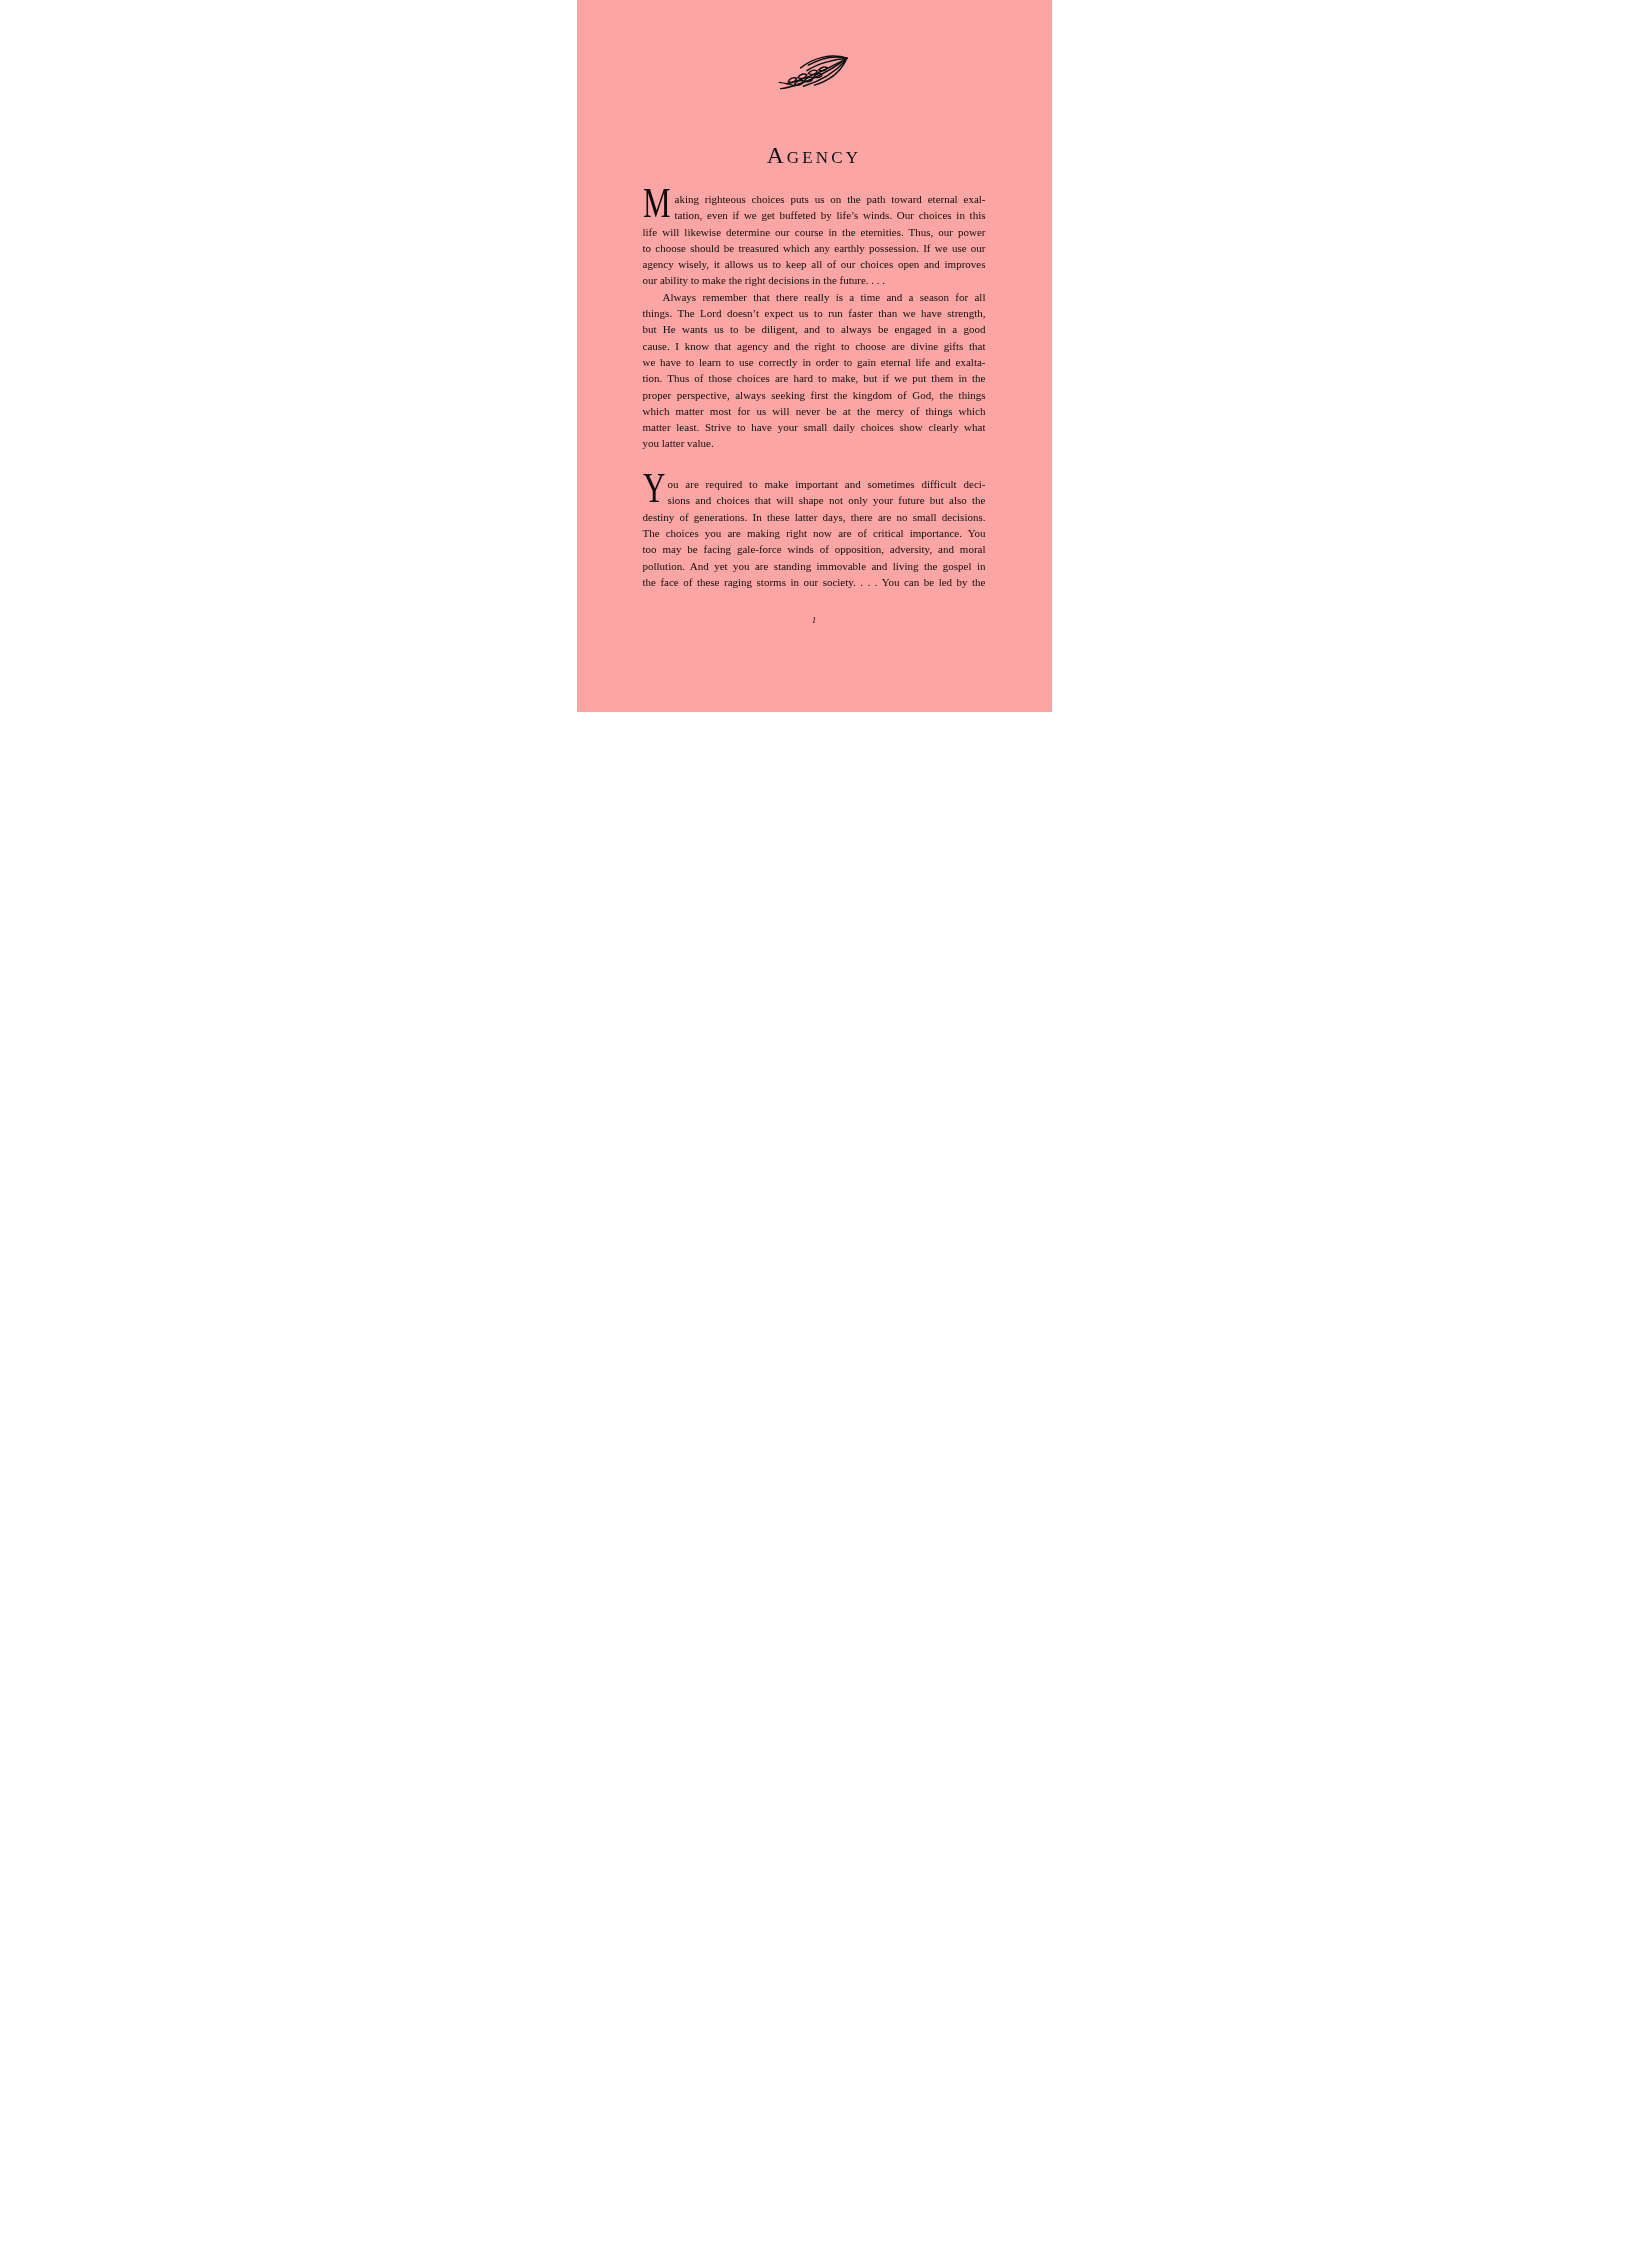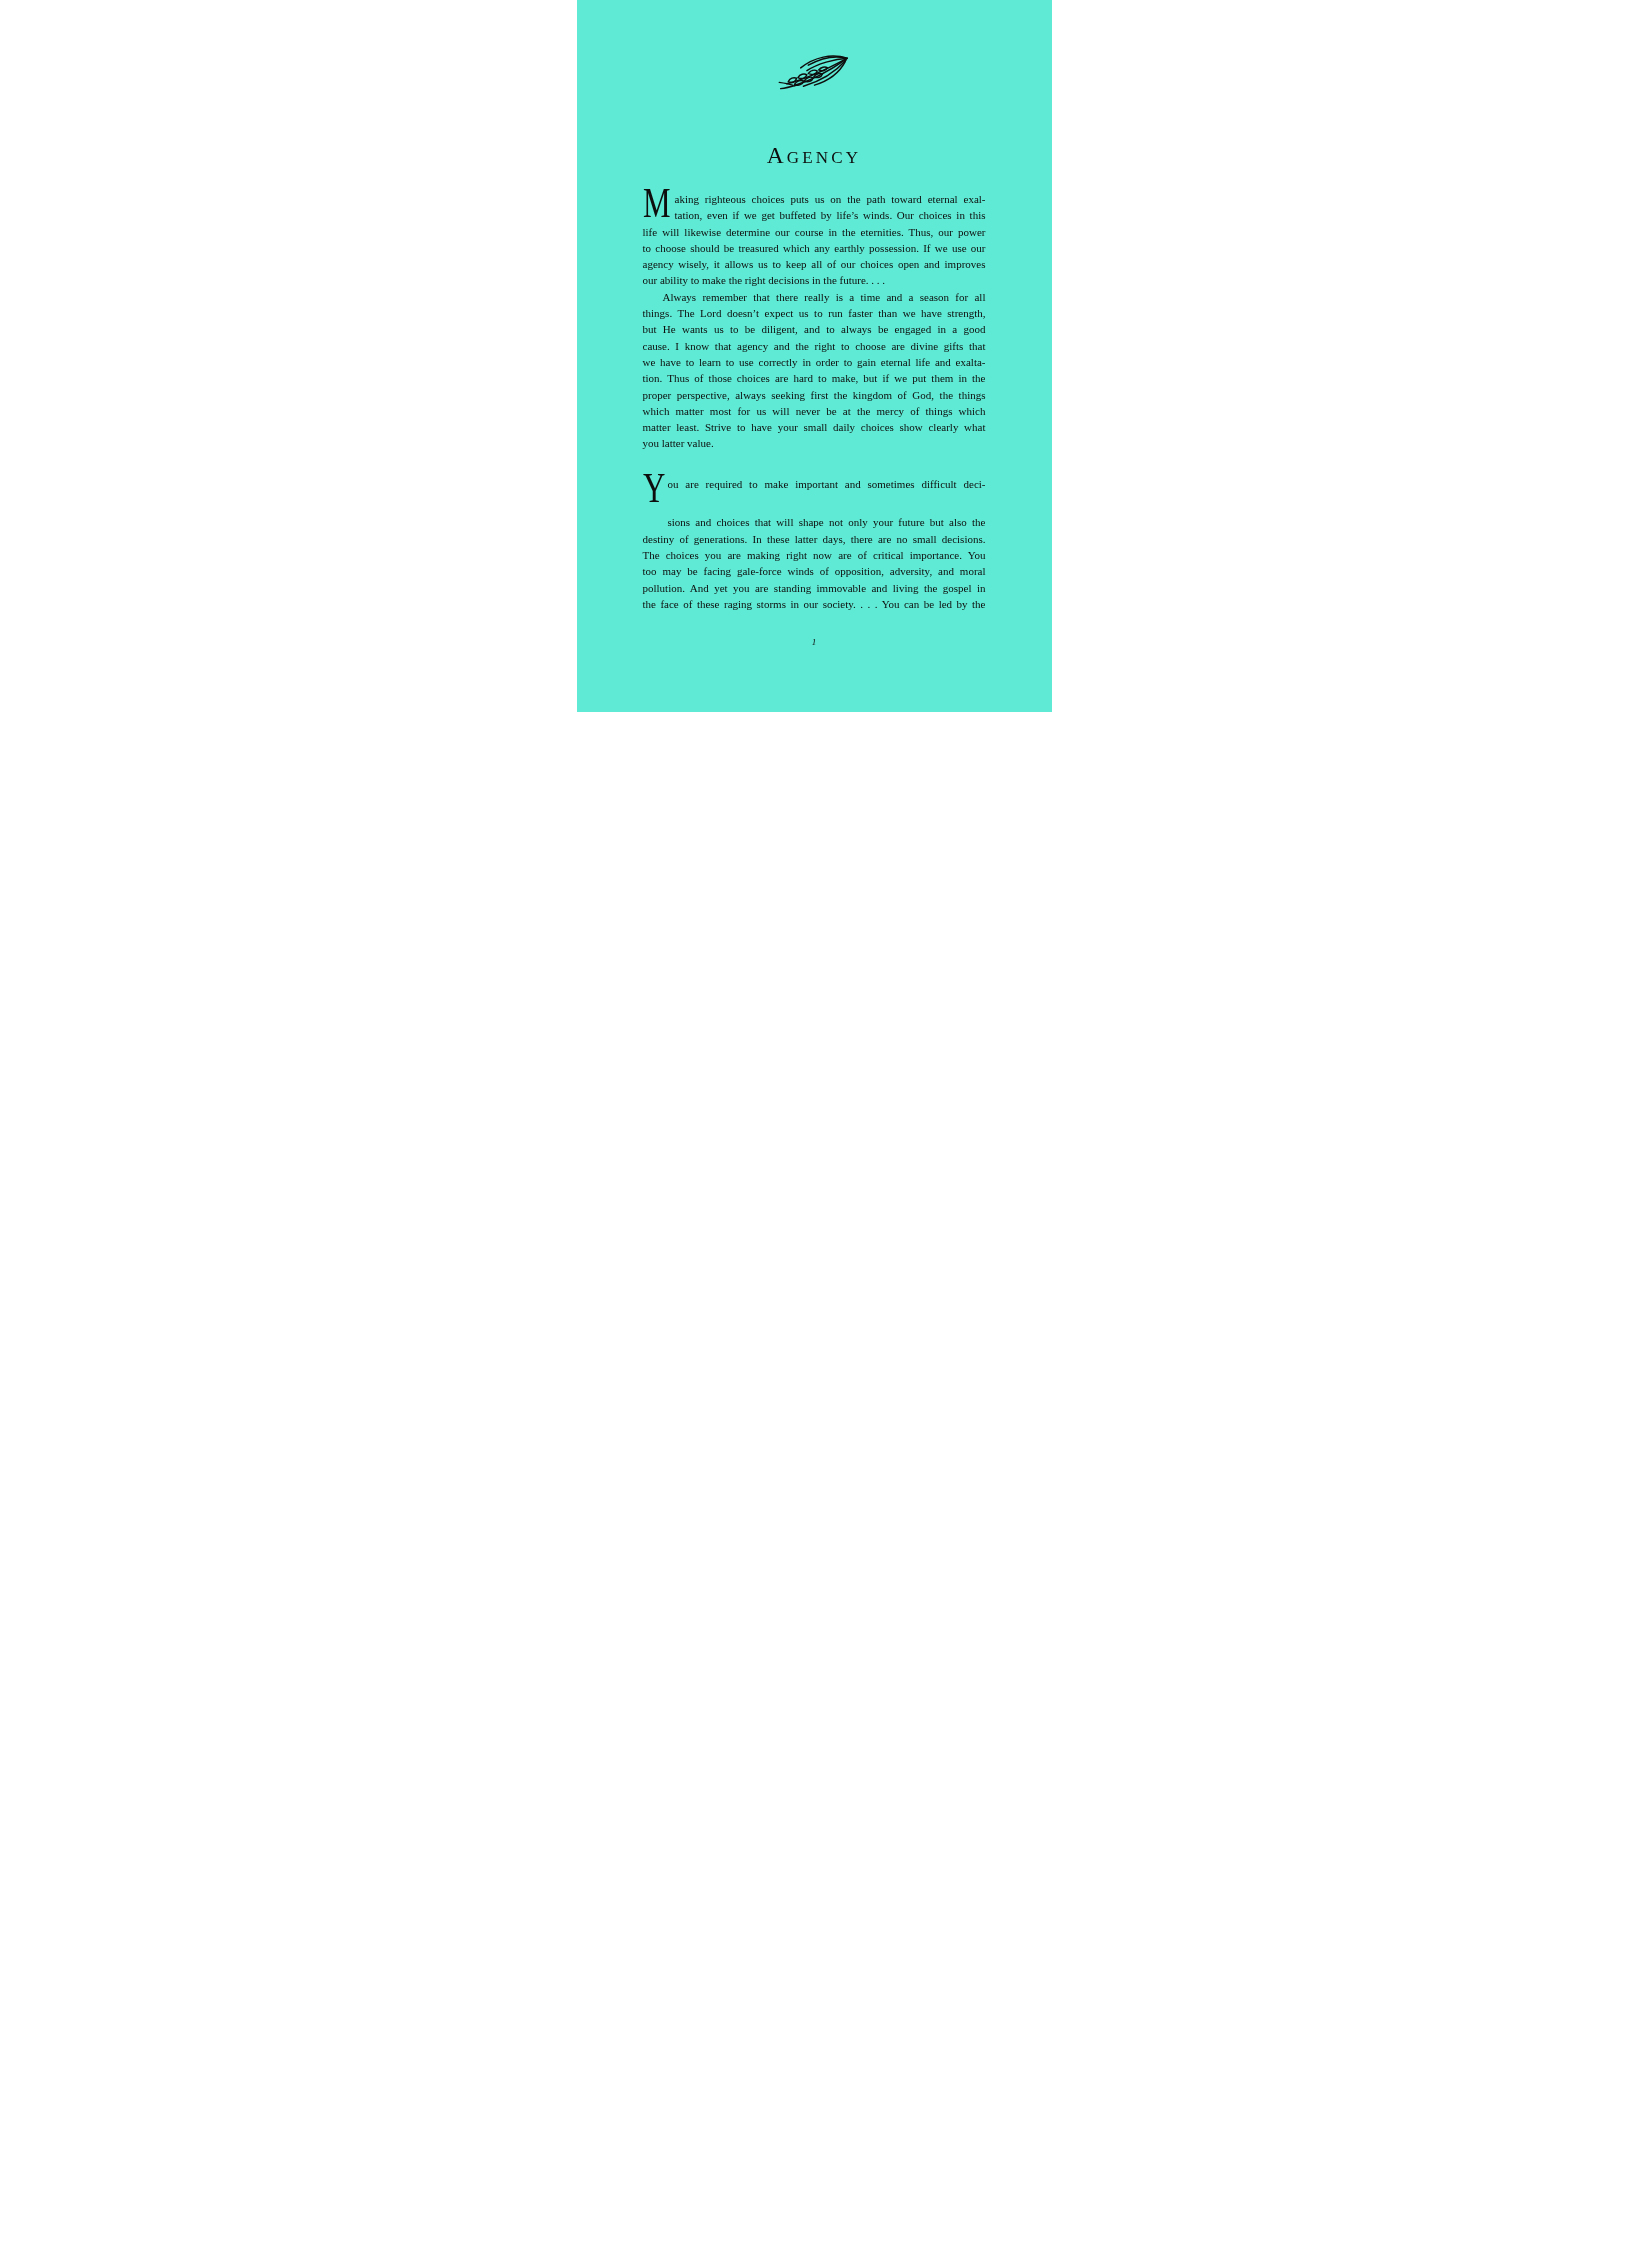--- a/index.html
+++ b/index.html
@@ -2,21 +2,21 @@
 <html style="font-size:7.2px"><head>
 <meta charset="utf-8">
 <style>
   html,body{margin:0;padding:0;background:#ffffff;}
   .page{
     position:relative;
     width:475px;height:712px;
     box-sizing:border-box;
     padding:0 66px;
     margin:0 auto;
-    background:#5eead4;
+    background:#fca5a5;
     color:#0e0e0e;
     font-family:"Liberation Serif","DejaVu Serif",serif;
     overflow:hidden;
   }
   .ornament{width:77px;height:38px;margin:52px auto 0;}
   .ornament svg{width:100%;height:100%;display:block;}
   .title{
     margin:53px 0 0 0;
     text-align:center;
     font-weight:normal;
@@ -29,21 +29,21 @@
   .para{position:relative;}
   .line{text-align:justify;text-align-last:justify;}
   .line.endline{text-align-last:left;}
   .fl-indent{text-indent:20px;}
   .dropcap{
     position:absolute;left:0;top:-10px;
     font-size:43px;line-height:43px;
     transform:scaleX(.72);transform-origin:0 0;
   }
   .para-m .dc-indent{padding-left:32px;}
-  .para-y .dc-indent{padding-left:25px;margin-top:22px;}
+  .para-y .dc-indent{padding-left:25px;}
   .attribution{margin-top:11px;text-align:center;}
   .attr-name{font-size:10px;line-height:13.6px;letter-spacing:2.3px;}
   .citation{font-size:10px;line-height:15.4px;}
   .citation .rm{letter-spacing:0.5px;}
   .citation .it{font-style:italic;letter-spacing:0;}
   .section-b{margin-top:24.4px;}
   .pagenum{
     margin-top:25px;
     text-align:center;
     font-style:italic;

